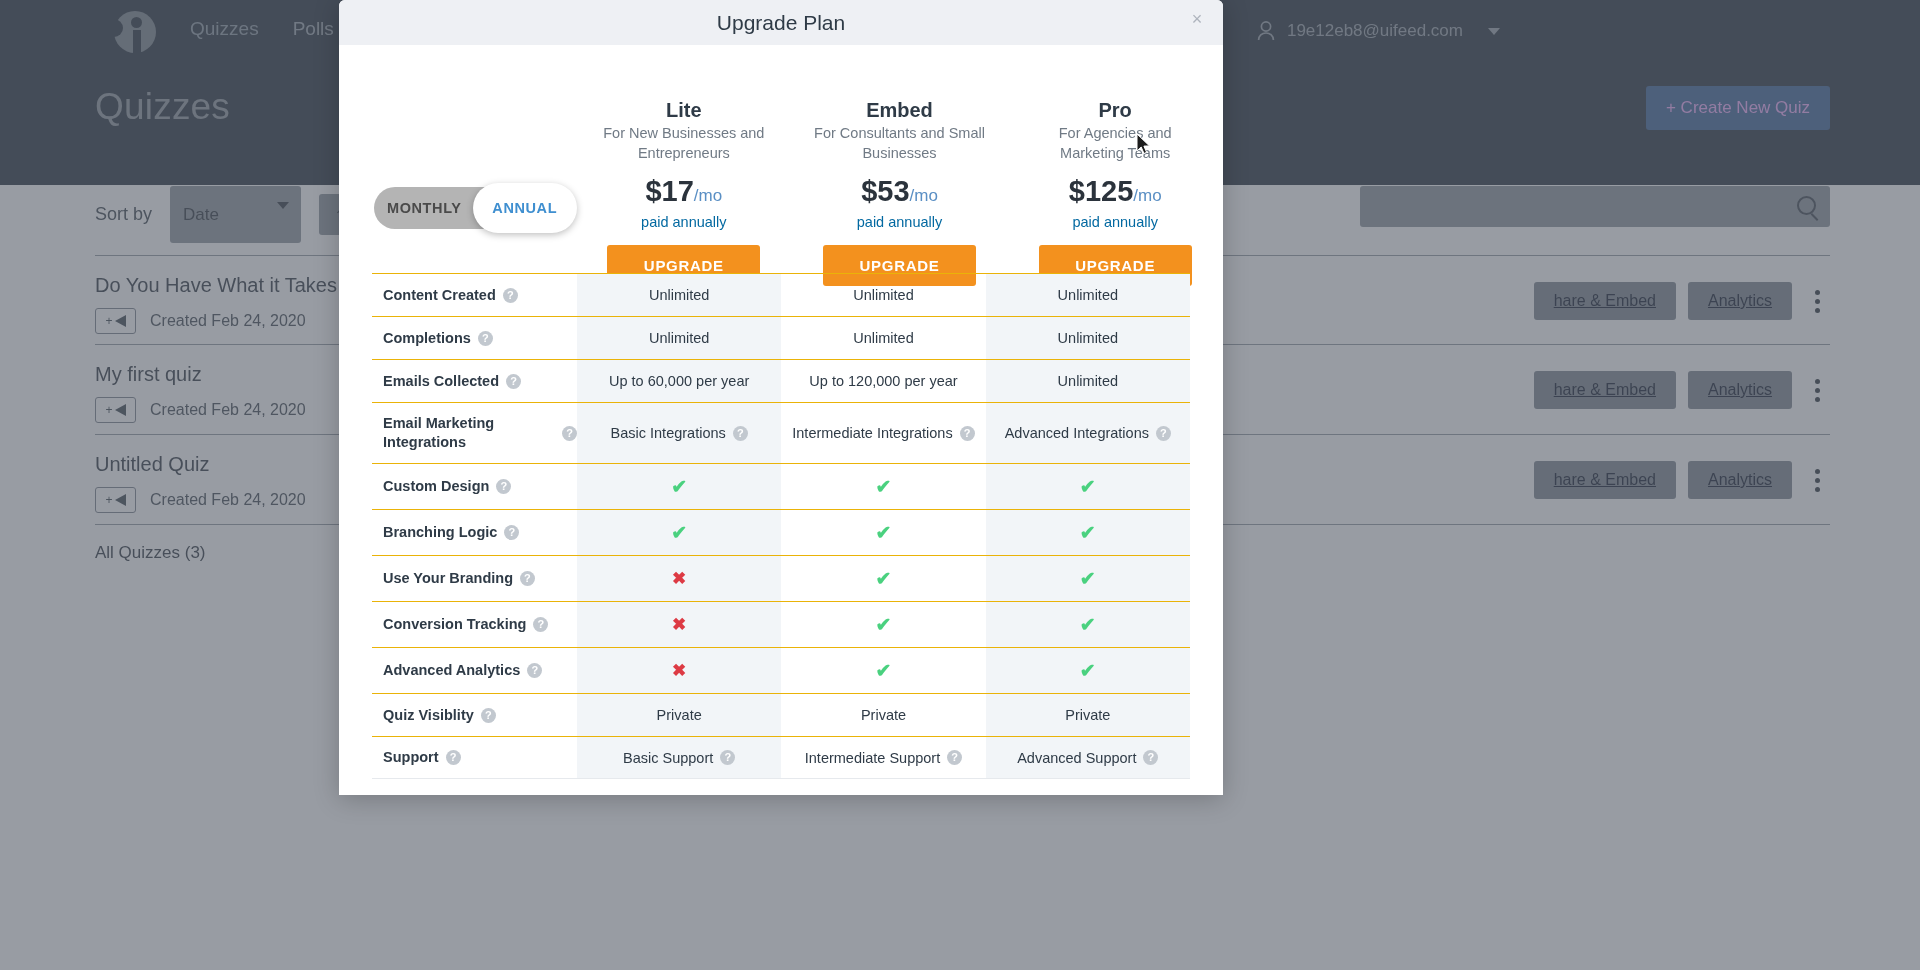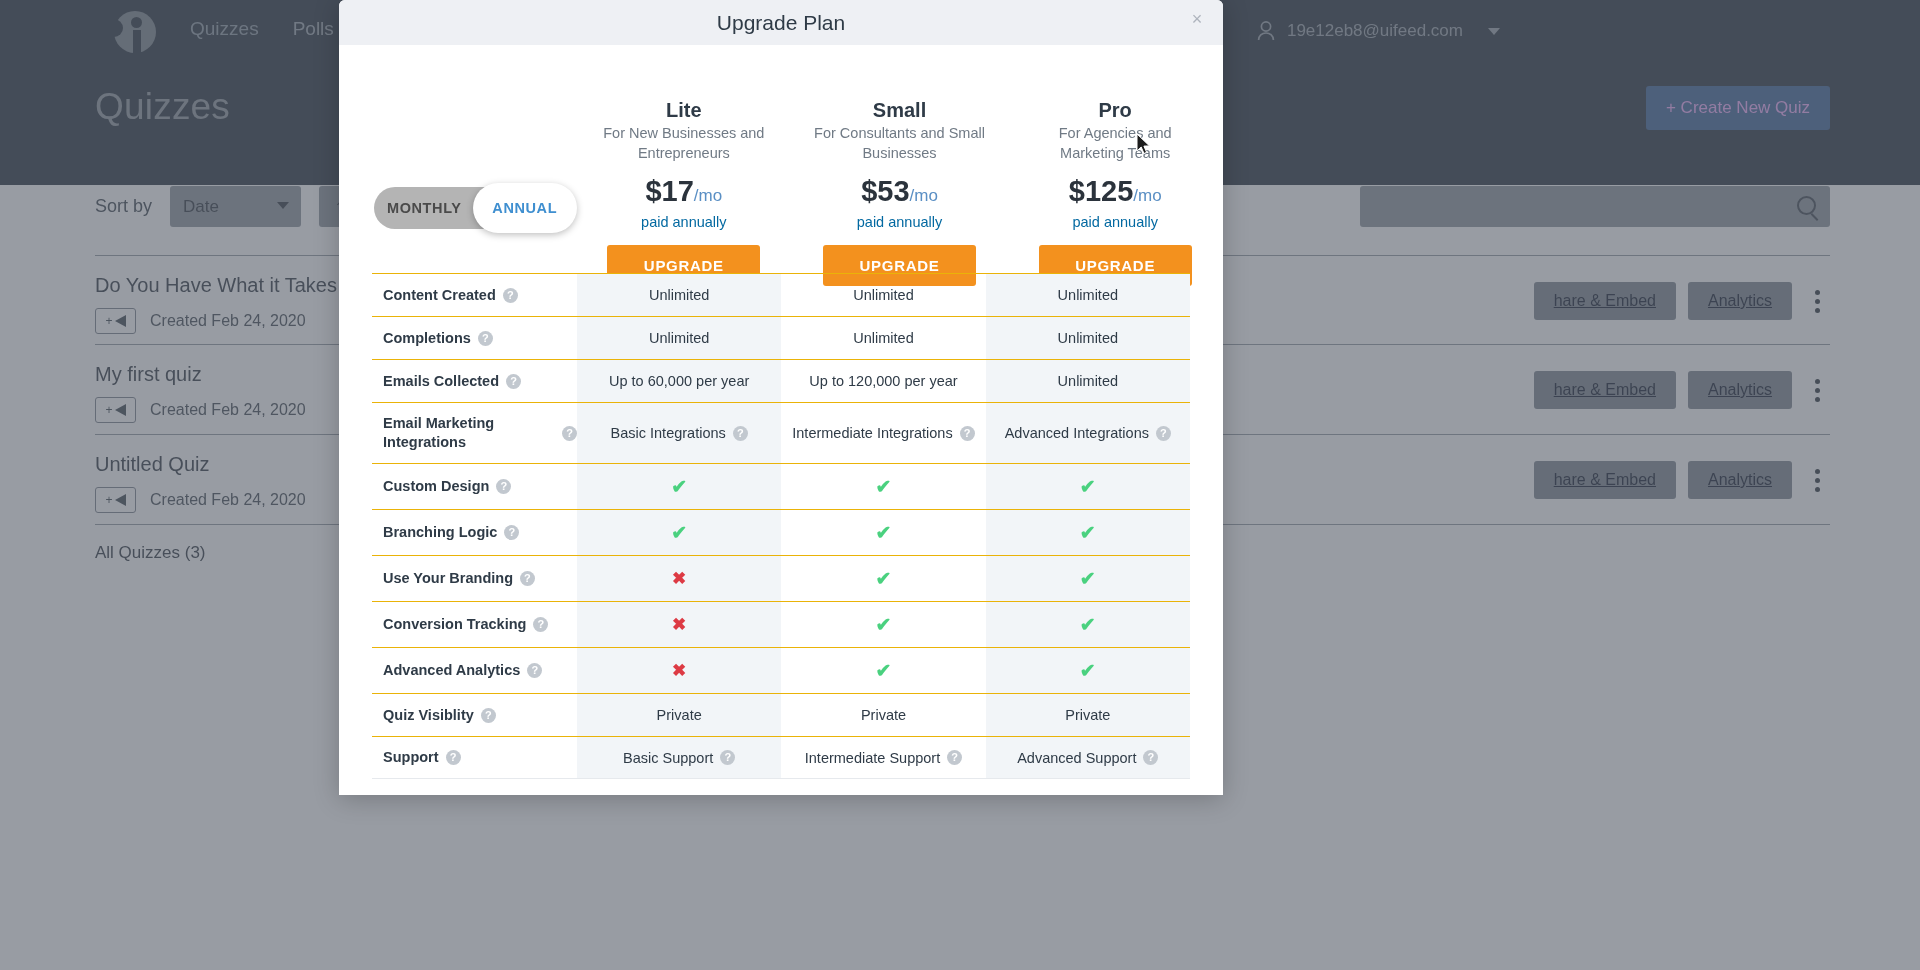--- a/index.html
+++ b/index.html
@@ -61,21 +61,21 @@
     position: absolute; right: 90px; top: 86px;
     width: 184px; height: 44px;
     background: #3a6196; color: #f0abfc;
     border: none; border-radius: 3px;
     font-size: 17px; font-family: inherit; cursor: pointer;
   }
 
   .sortbar { position: absolute; left: 95px; top: 186px; display: flex; align-items: center; gap: 18px; }
   .sortbar .lbl { font-size: 18px; color: #3b444e; text-align: center; }
   .select-date {
-    width: 131px; height: 41px; background: #8d949c;
+    width: 131px; height: 57px; background: #8d949c;
     border: none; border-radius: 3px;
     display: flex; align-items: center; padding: 0 13px;
     color: #2c343d; font-size: 17px; position: relative;
   }
   .select-date .caret {
     position: absolute; right: 12px; top: 16px;
     width: 0; height: 0; border-left: 6px solid transparent;
     border-right: 6px solid transparent; border-top: 7px solid #2c343d;
   }
   .sort-dir {
@@ -347,21 +347,21 @@
       <div class="plancol">
         <div class="plan-name">Lite</div>
         <div class="plan-desc">For New Businesses and Entrepreneurs</div>
         <div class="plan-price">
           <span class="amt">$17</span><span class="per">/mo</span>
         </div>
         <div class="plan-sub">paid annually</div>
         <button class="plan-cta">UPGRADE</button>
       </div>
       <div class="plancol">
-        <div class="plan-name">Small</div>
+        <div class="plan-name">Embed</div>
         <div class="plan-desc">For Consultants and Small Businesses</div>
         <div class="plan-price">
           <span class="amt">$53</span><span class="per">/mo</span>
         </div>
         <div class="plan-sub">paid annually</div>
         <button class="plan-cta">UPGRADE</button>
       </div>
       <div class="plancol">
         <div class="plan-name">Pro</div>
         <div class="plan-desc">For Agencies and Marketing Teams</div>

